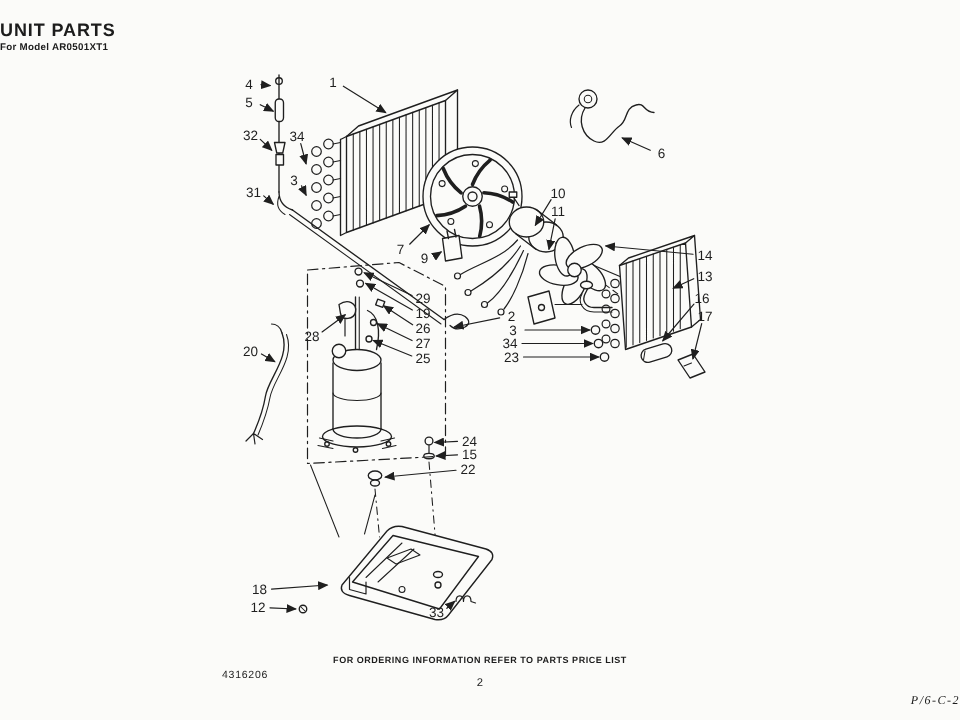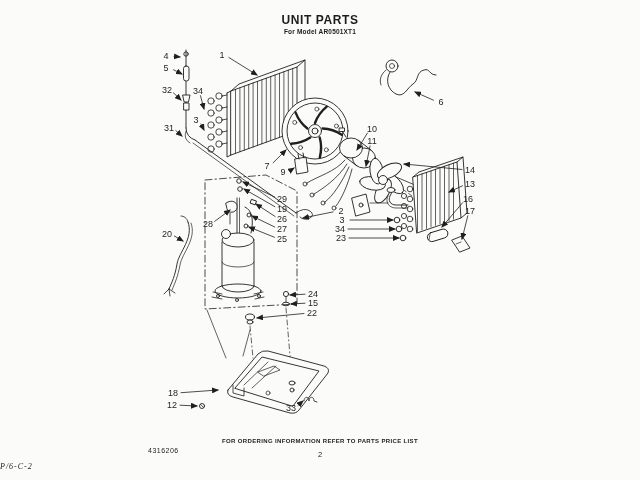--- a/index.html
+++ b/index.html
@@ -1,29 +1,29 @@
 <!DOCTYPE html>
 <html><head>
 <meta charset="utf-8">
 <style>
   html,body{margin:0;padding:0;background:#e8e8e8;}
   .page{
     width:640px;height:480px;position:relative;margin:0 auto;
     background:#fbfbf9;font-family:"Liberation Sans",sans-serif;color:#1c1c1c;
     overflow:hidden;
   }
-  .hdr{position:absolute;top:13px;left:0;right:0;text-align:center;}
+  .hdr{position:absolute;top:13px;left:0;right:0;}
   .title{font-size:12px;font-weight:bold;letter-spacing:.6px;}
   .subtitle{font-size:6.5px;font-weight:bold;margin-top:1px;letter-spacing:.2px;}
   .diagram-svg{position:absolute;top:0;left:0;}
   .ftr-note{position:absolute;top:438px;left:0;right:0;text-align:center;
     font-size:6px;font-weight:bold;letter-spacing:.35px;}
   .ftr-doc{position:absolute;top:447px;left:148px;font-size:7px;letter-spacing:.5px;}
   .ftr-page{position:absolute;top:450px;left:0;right:0;text-align:center;font-size:7.5px;}
-  .ftr-plate{position:absolute;top:462px;left:0;right:0;text-align:left;
+  .ftr-plate{position:absolute;top:462px;left:0;right:0;text-align:right;
     font-size:8px;font-style:italic;font-family:"Liberation Serif",serif;letter-spacing:1px;}
   svg *{vector-effect:none;}
 </style>
 </head>
 <body>
 
 <div class="page">
 
   <div class="hdr">
     <div class="title">UNIT PARTS</div>

